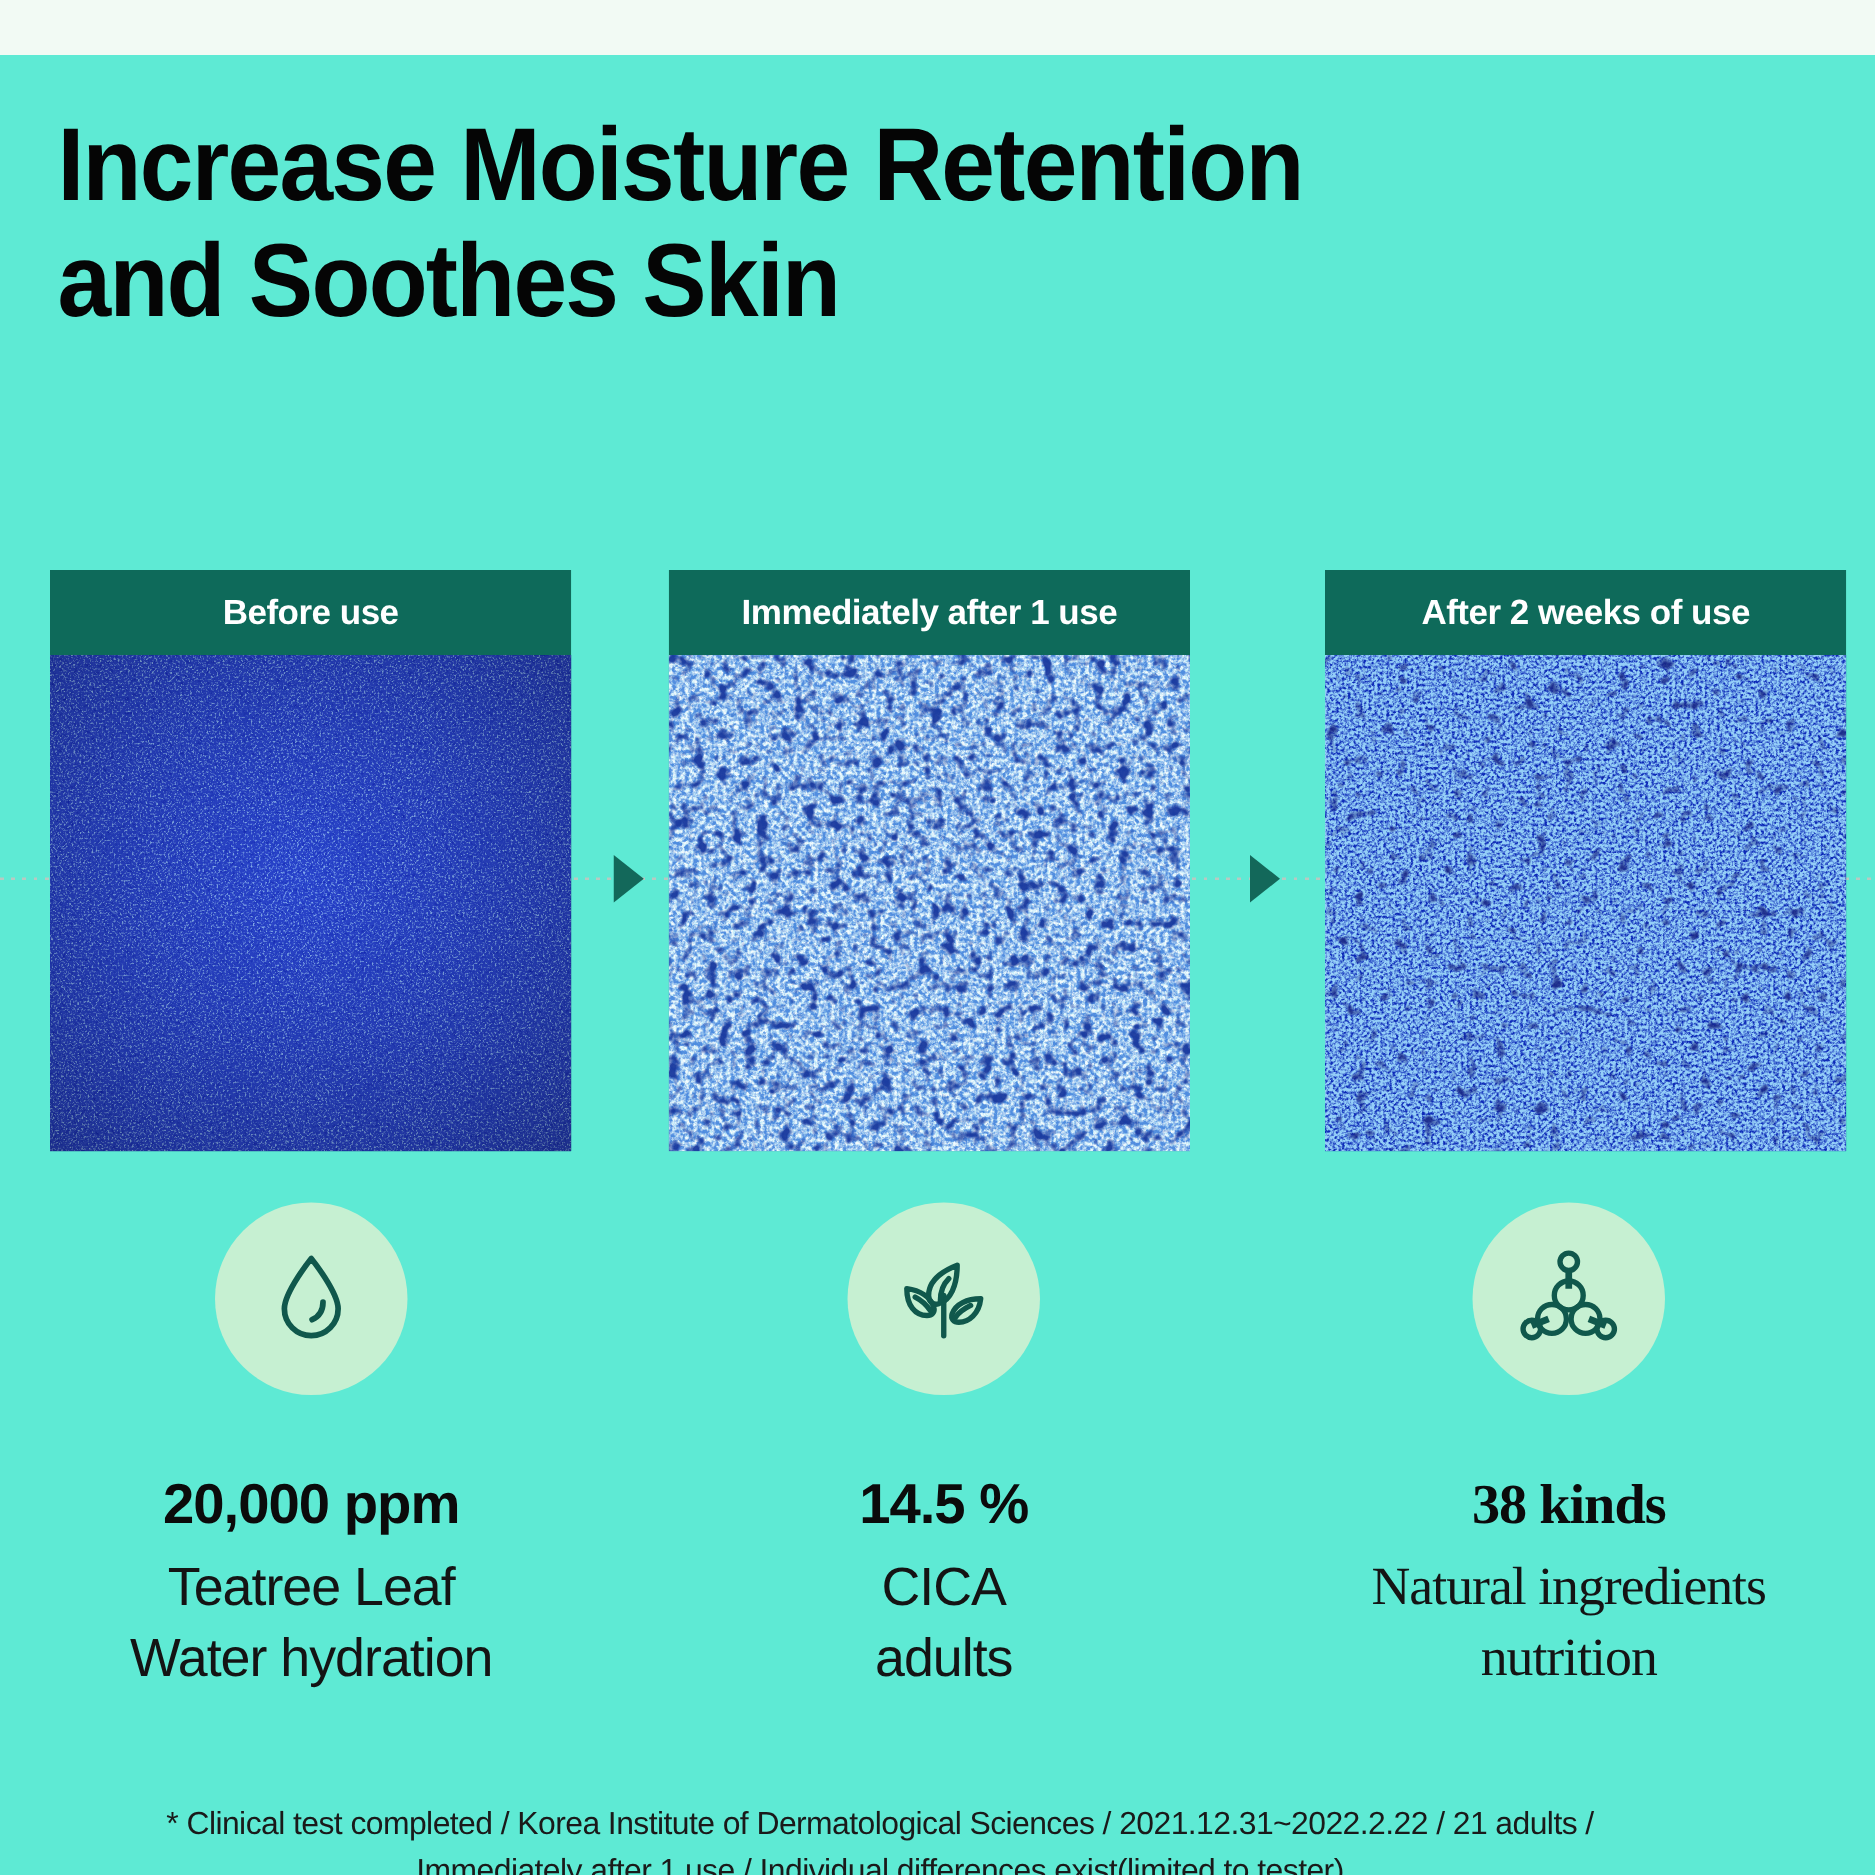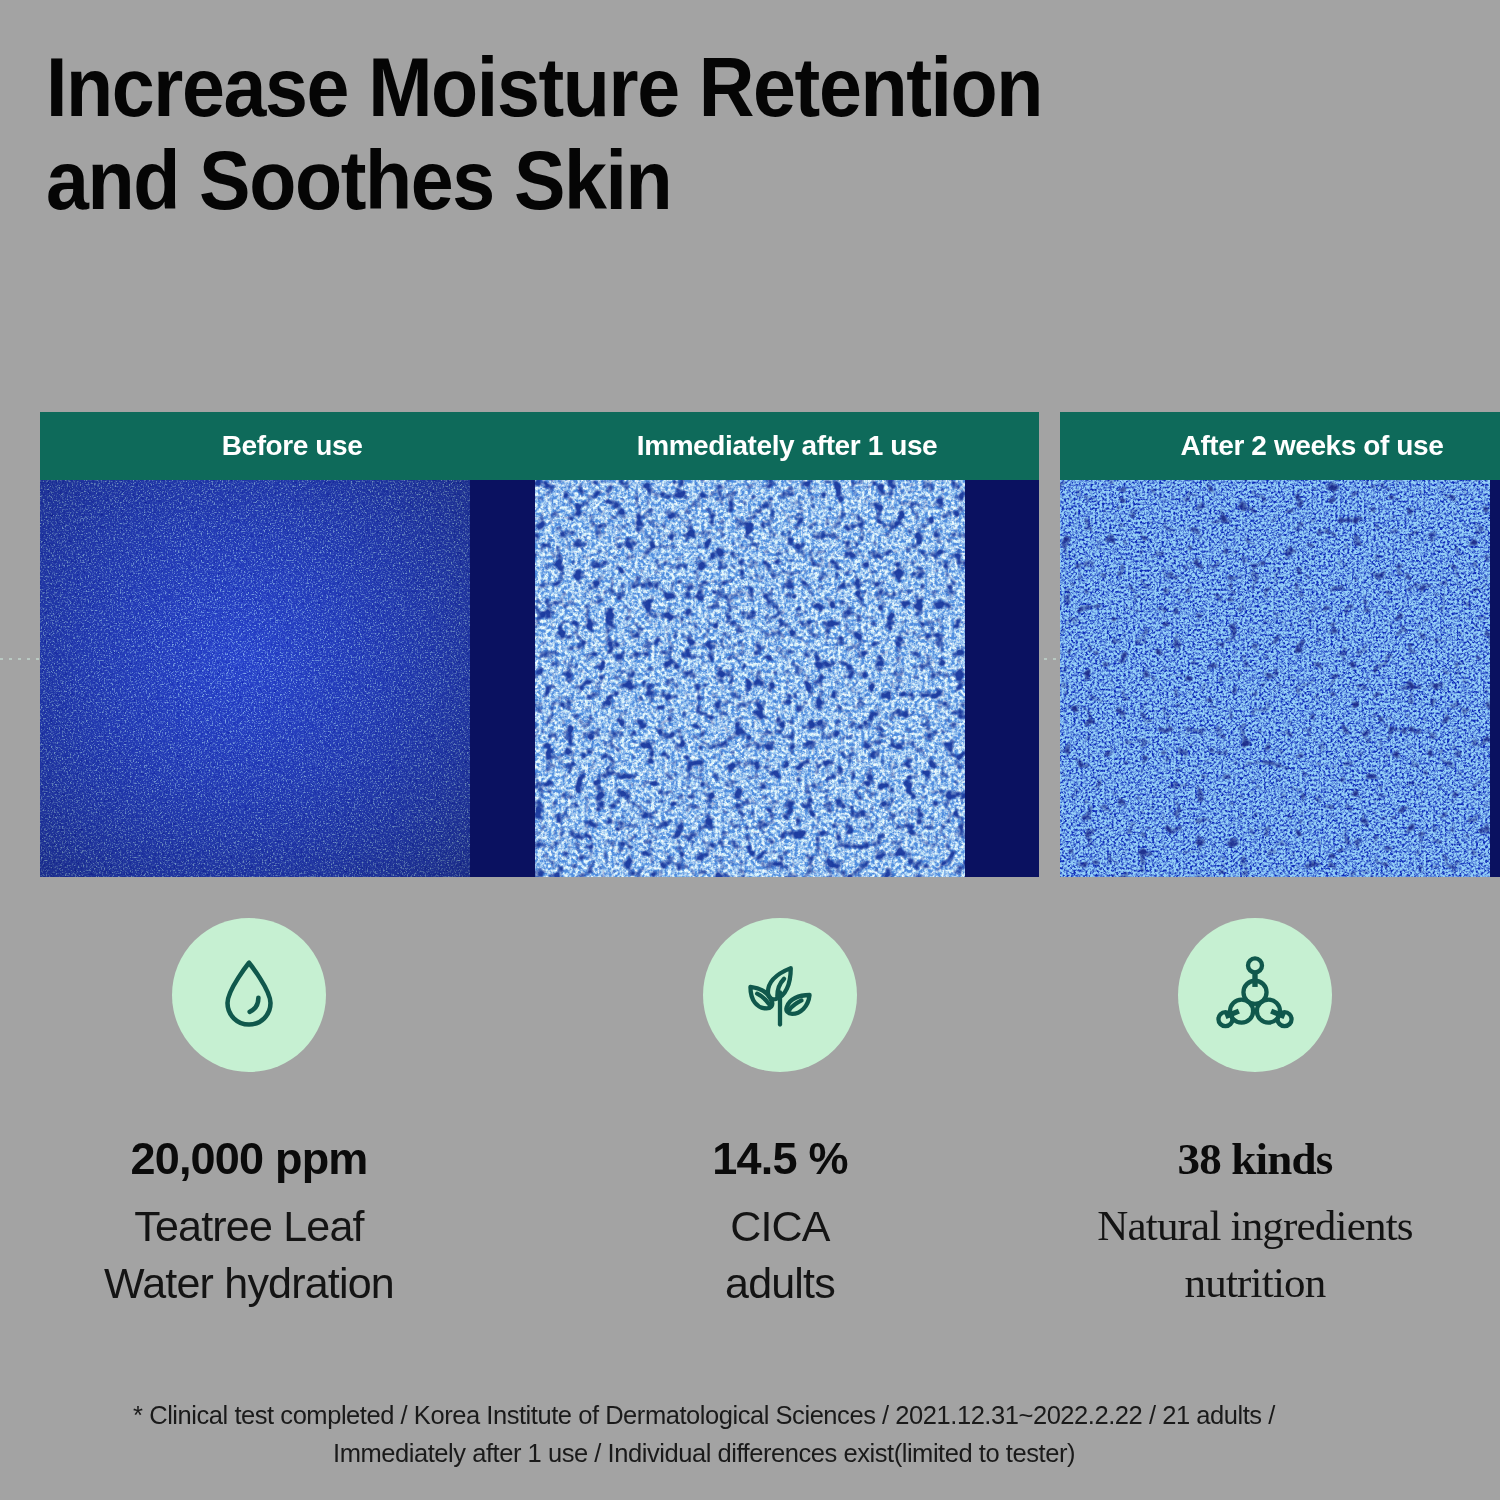--- a/index.html
+++ b/index.html
@@ -11,21 +11,22 @@
     height: 1500px;
     background: #f2faf4;
     font-family: "Liberation Sans", sans-serif;
     overflow: hidden;
     position: relative;
   }
 
   .page {
     position: absolute;
     inset: 0;
-    background: #a3a3a3;
+    background: #5eead4;
+    margin-top: 44px;
   }
 
   
   .title {
     position: absolute;
     left: 46px;
     top: 42px;
     width: 1300px;
     font-size: 83px;
     line-height: 1.12;
@@ -61,21 +62,21 @@
   .arrow-2 { left: 1000px; }
 
   
   .panels {
     position: absolute;
     left: 0;
     top: 412px;
   }
   .panel {
     position: absolute;
-    width: 504px;
+    width: 417px;
     height: 465px;
     overflow: hidden;
   }
   .panel-1 { left: 40px; }
   .panel-2 { left: 535px; }
   .panel-3 { left: 1060px; }
 
   .panel-header {
     position: relative;
     height: 68px;
@@ -114,21 +115,21 @@
     left: 0;
     top: 918px;
     width: 1500px;
   }
   .feature {
     position: absolute;
     width: 470px;
     text-align: center;
   }
   .feature-1 { left: 14px; }
-  .feature-2 { left: 545px; }
+  .feature-2 { left: 520px; }
   .feature-3 { left: 1020px; font-family: Liberation Serif, serif; }
 
   .icon-circle {
     width: 154px;
     height: 154px;
     margin: 0 auto;
     border-radius: 50%;
     background: #c6f0d2;
     display: flex;
     align-items: center;

